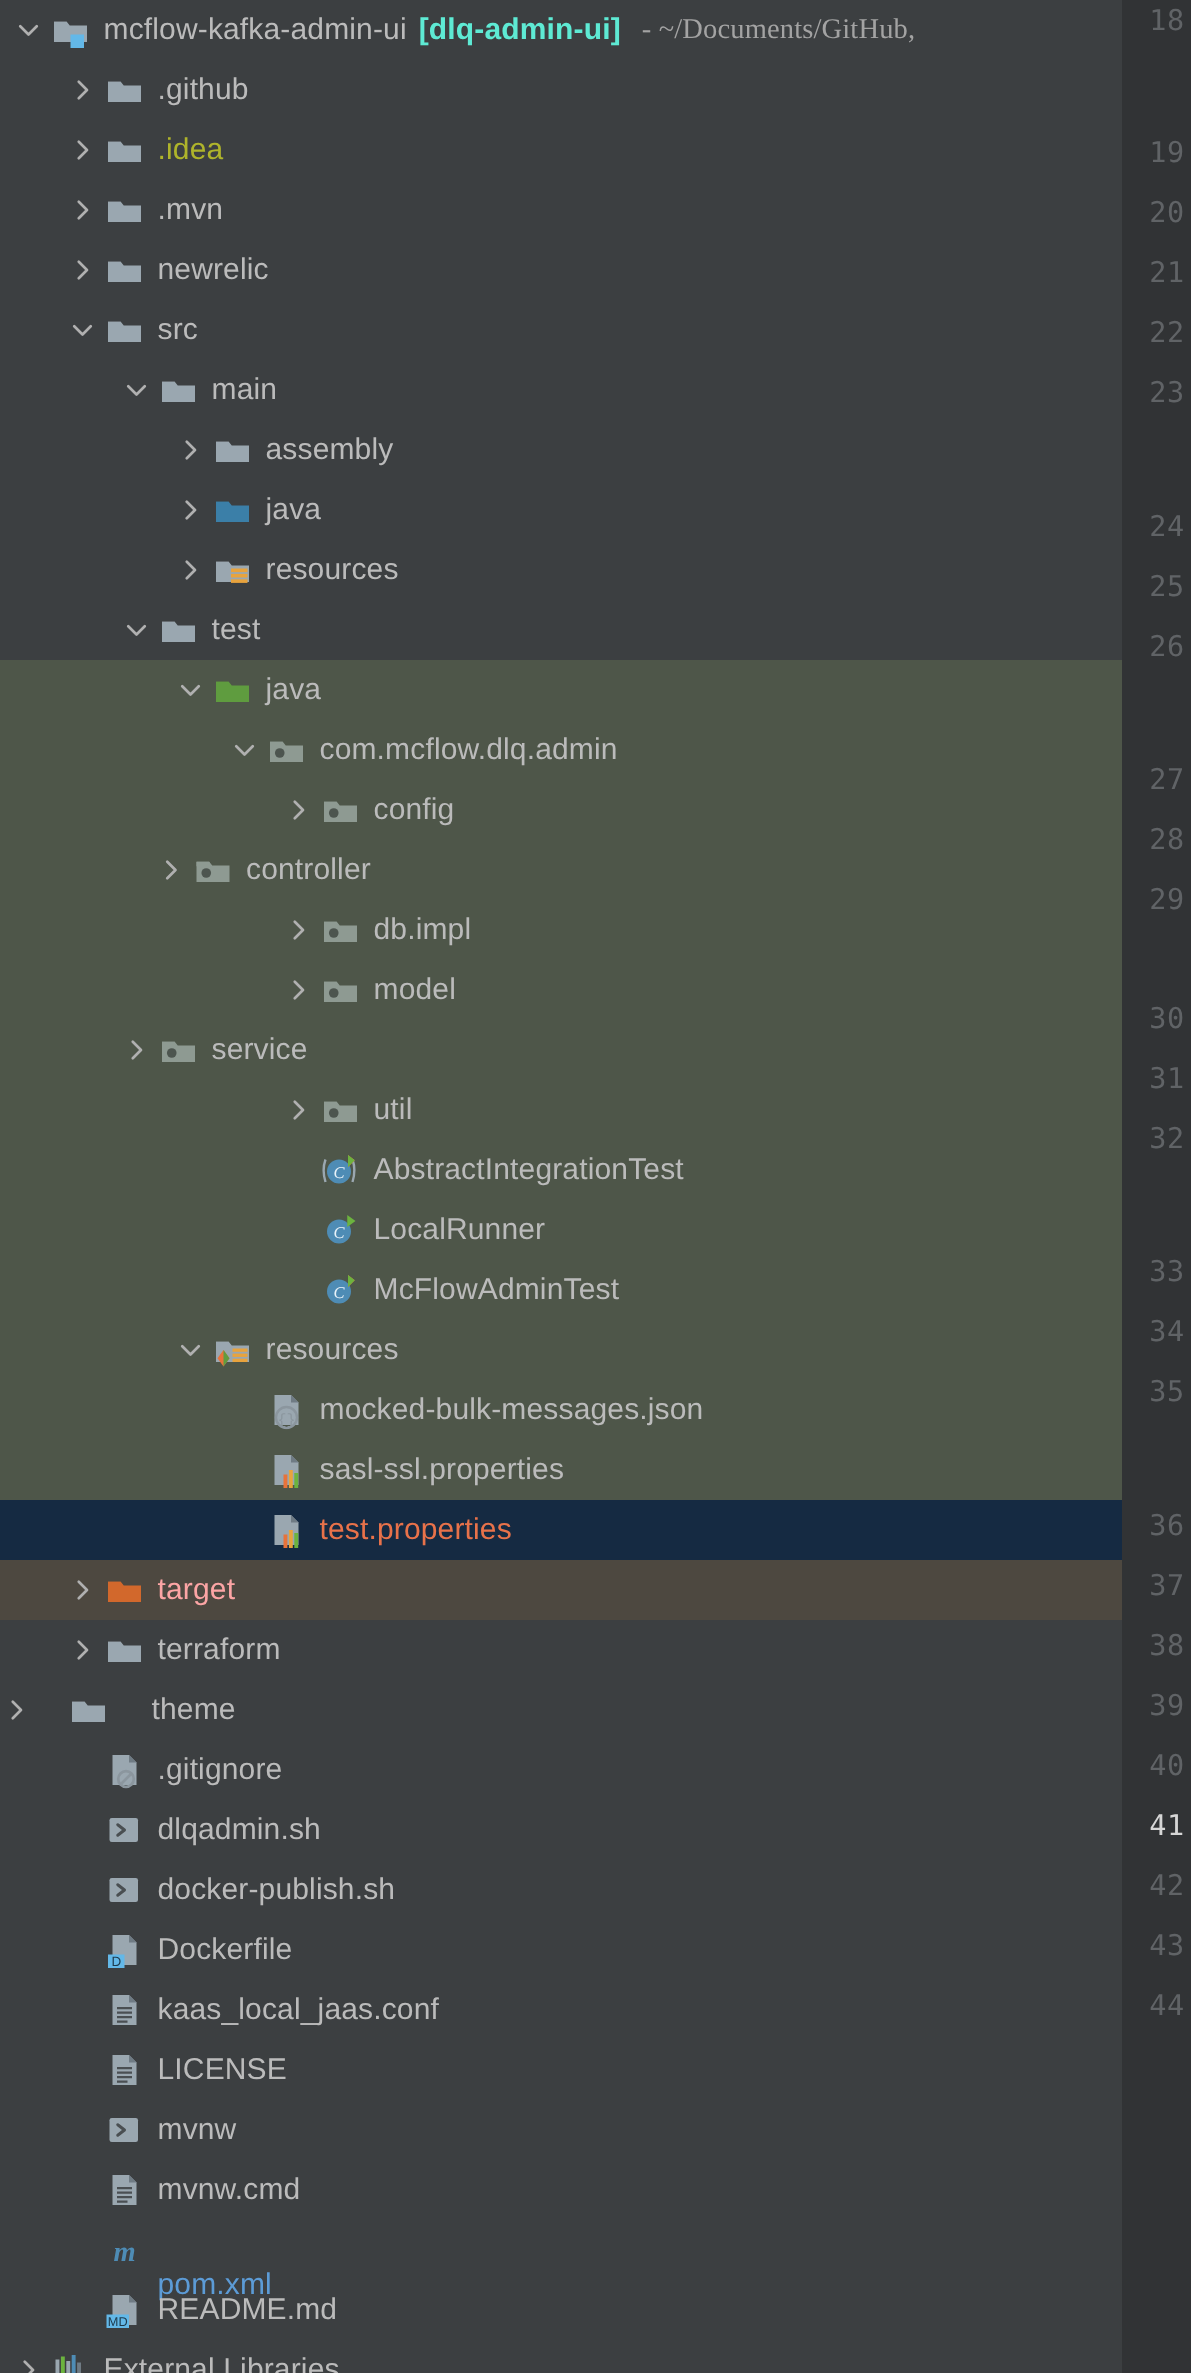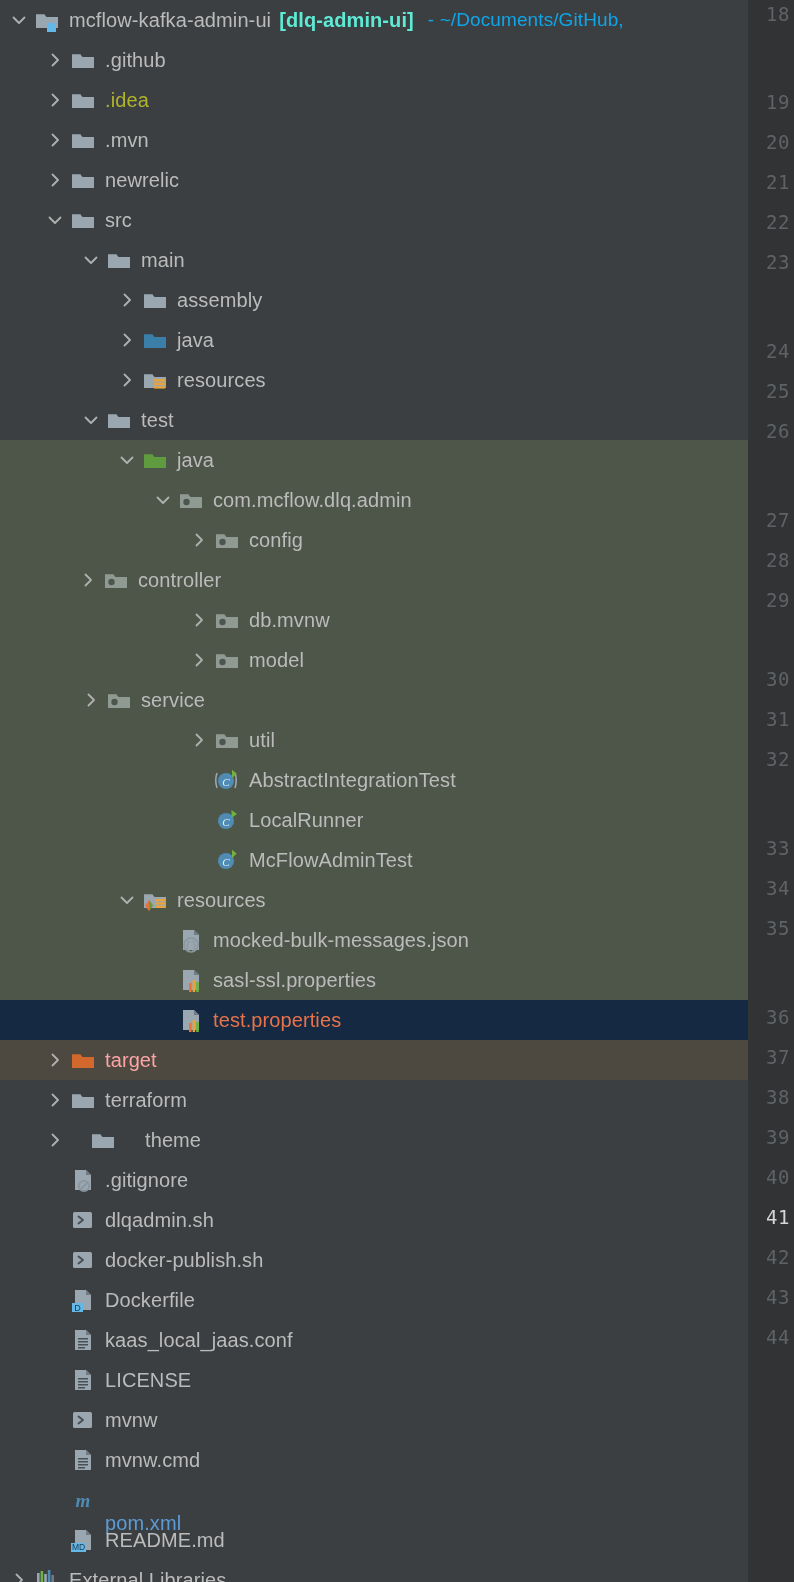--- a/index.html
+++ b/index.html
@@ -56,21 +56,21 @@
     font-size:20px;
     letter-spacing:0.1px;
     line-height:24px;
     color:#bbbbbb;
   }
   .label.bold{font-weight:bold;color:#5eead4;}
   .label.yellow{color:#afb42b;}
   .label.olive{color:#fca5a5;}
   .label.orange{color:#e8724a;}
   .label.bluelink{color:#5c9bd6;margin-top:45px;}
-  .label.dim{color:#0ea5e9;font-size:19px;}
+  .label.dim{color:#a3a3a3;font-size:19px;font-family:Liberation Serif, serif;}
 
   
   #gutter{
     position:relative;
     width:46px;height:1582px;
     background:#313335;
     flex:0 0 46px;
   }
   .gnum{
     position:absolute;
@@ -286,21 +286,21 @@
         </span>
         <span class="icon">
           <svg viewBox="0 0 26 26" xmlns="http://www.w3.org/2000/svg">
             <path d="M2 7.5 L2 21 L24 21 L24 10 L12.5 10 L10.5 7.5 Z" fill="#8e9a92"></path>
             <path d="M2 7.5 L2 10.5 L11.5 10.5 L10.5 7.5 Z" fill="#8e9a92"></path>
             <circle cx="8.5" cy="15" r="3.2" fill="#4d554f"></circle>
           </svg>
         </span>
         <span class="label">config</span>
       </div>
-      <div class="row sel-green" style="padding-left: 77px;">
+      <div class="row sel-green" style="padding-left: 103px;">
         <span class="arrow">
           <svg viewBox="0 0 22 22">
             <path d="M8.5 5.5 L14 11 L8.5 16.5" stroke="#b0b0b0" stroke-width="1.8" fill="none" stroke-linecap="round" stroke-linejoin="round"></path>
           </svg>
         </span>
         <span class="icon">
           <svg viewBox="0 0 26 26" xmlns="http://www.w3.org/2000/svg">
             <path d="M2 7.5 L2 21 L24 21 L24 10 L12.5 10 L10.5 7.5 Z" fill="#8e9a92"></path>
             <path d="M2 7.5 L2 10.5 L11.5 10.5 L10.5 7.5 Z" fill="#8e9a92"></path>
             <circle cx="8.5" cy="15" r="3.2" fill="#4d554f"></circle>
@@ -314,21 +314,21 @@
             <path d="M8.5 5.5 L14 11 L8.5 16.5" stroke="#b0b0b0" stroke-width="1.8" fill="none" stroke-linecap="round" stroke-linejoin="round"></path>
           </svg>
         </span>
         <span class="icon">
           <svg viewBox="0 0 26 26" xmlns="http://www.w3.org/2000/svg">
             <path d="M2 7.5 L2 21 L24 21 L24 10 L12.5 10 L10.5 7.5 Z" fill="#8e9a92"></path>
             <path d="M2 7.5 L2 10.5 L11.5 10.5 L10.5 7.5 Z" fill="#8e9a92"></path>
             <circle cx="8.5" cy="15" r="3.2" fill="#4d554f"></circle>
           </svg>
         </span>
-        <span class="label">db.mvnw</span>
+        <span class="label">db.impl</span>
       </div>
       <div class="row sel-green" style="padding-left: 188px;">
         <span class="arrow">
           <svg viewBox="0 0 22 22">
             <path d="M8.5 5.5 L14 11 L8.5 16.5" stroke="#b0b0b0" stroke-width="1.8" fill="none" stroke-linecap="round" stroke-linejoin="round"></path>
           </svg>
         </span>
         <span class="icon">
           <svg viewBox="0 0 26 26" xmlns="http://www.w3.org/2000/svg">
             <path d="M2 7.5 L2 21 L24 21 L24 10 L12.5 10 L10.5 7.5 Z" fill="#8e9a92"></path>
@@ -483,21 +483,21 @@
           </svg>
         </span>
         <span class="icon">
           <svg viewBox="0 0 26 26" xmlns="http://www.w3.org/2000/svg">
             <path d="M2 7.5 L2 21 L24 21 L24 10 L12.5 10 L10.5 7.5 Z" fill="#9aa7b0"></path>
             <path d="M2 7.5 L2 10.5 L11.5 10.5 L10.5 7.5 Z" fill="#9aa7b0"></path>
           </svg>
         </span>
         <span class="label">terraform</span>
       </div>
-      <div class="row" style="padding-left: 44px; gap: 20px;">
+      <div class="row" style=" gap: 20px;">
         <span class="arrow">
           <svg viewBox="0 0 22 22">
             <path d="M8.5 5.5 L14 11 L8.5 16.5" stroke="#b0b0b0" stroke-width="1.8" fill="none" stroke-linecap="round" stroke-linejoin="round"></path>
           </svg>
         </span>
         <span class="icon">
           <svg viewBox="0 0 26 26" xmlns="http://www.w3.org/2000/svg">
             <path d="M2 7.5 L2 21 L24 21 L24 10 L12.5 10 L10.5 7.5 Z" fill="#9aa7b0"></path>
             <path d="M2 7.5 L2 10.5 L11.5 10.5 L10.5 7.5 Z" fill="#9aa7b0"></path>
           </svg>

